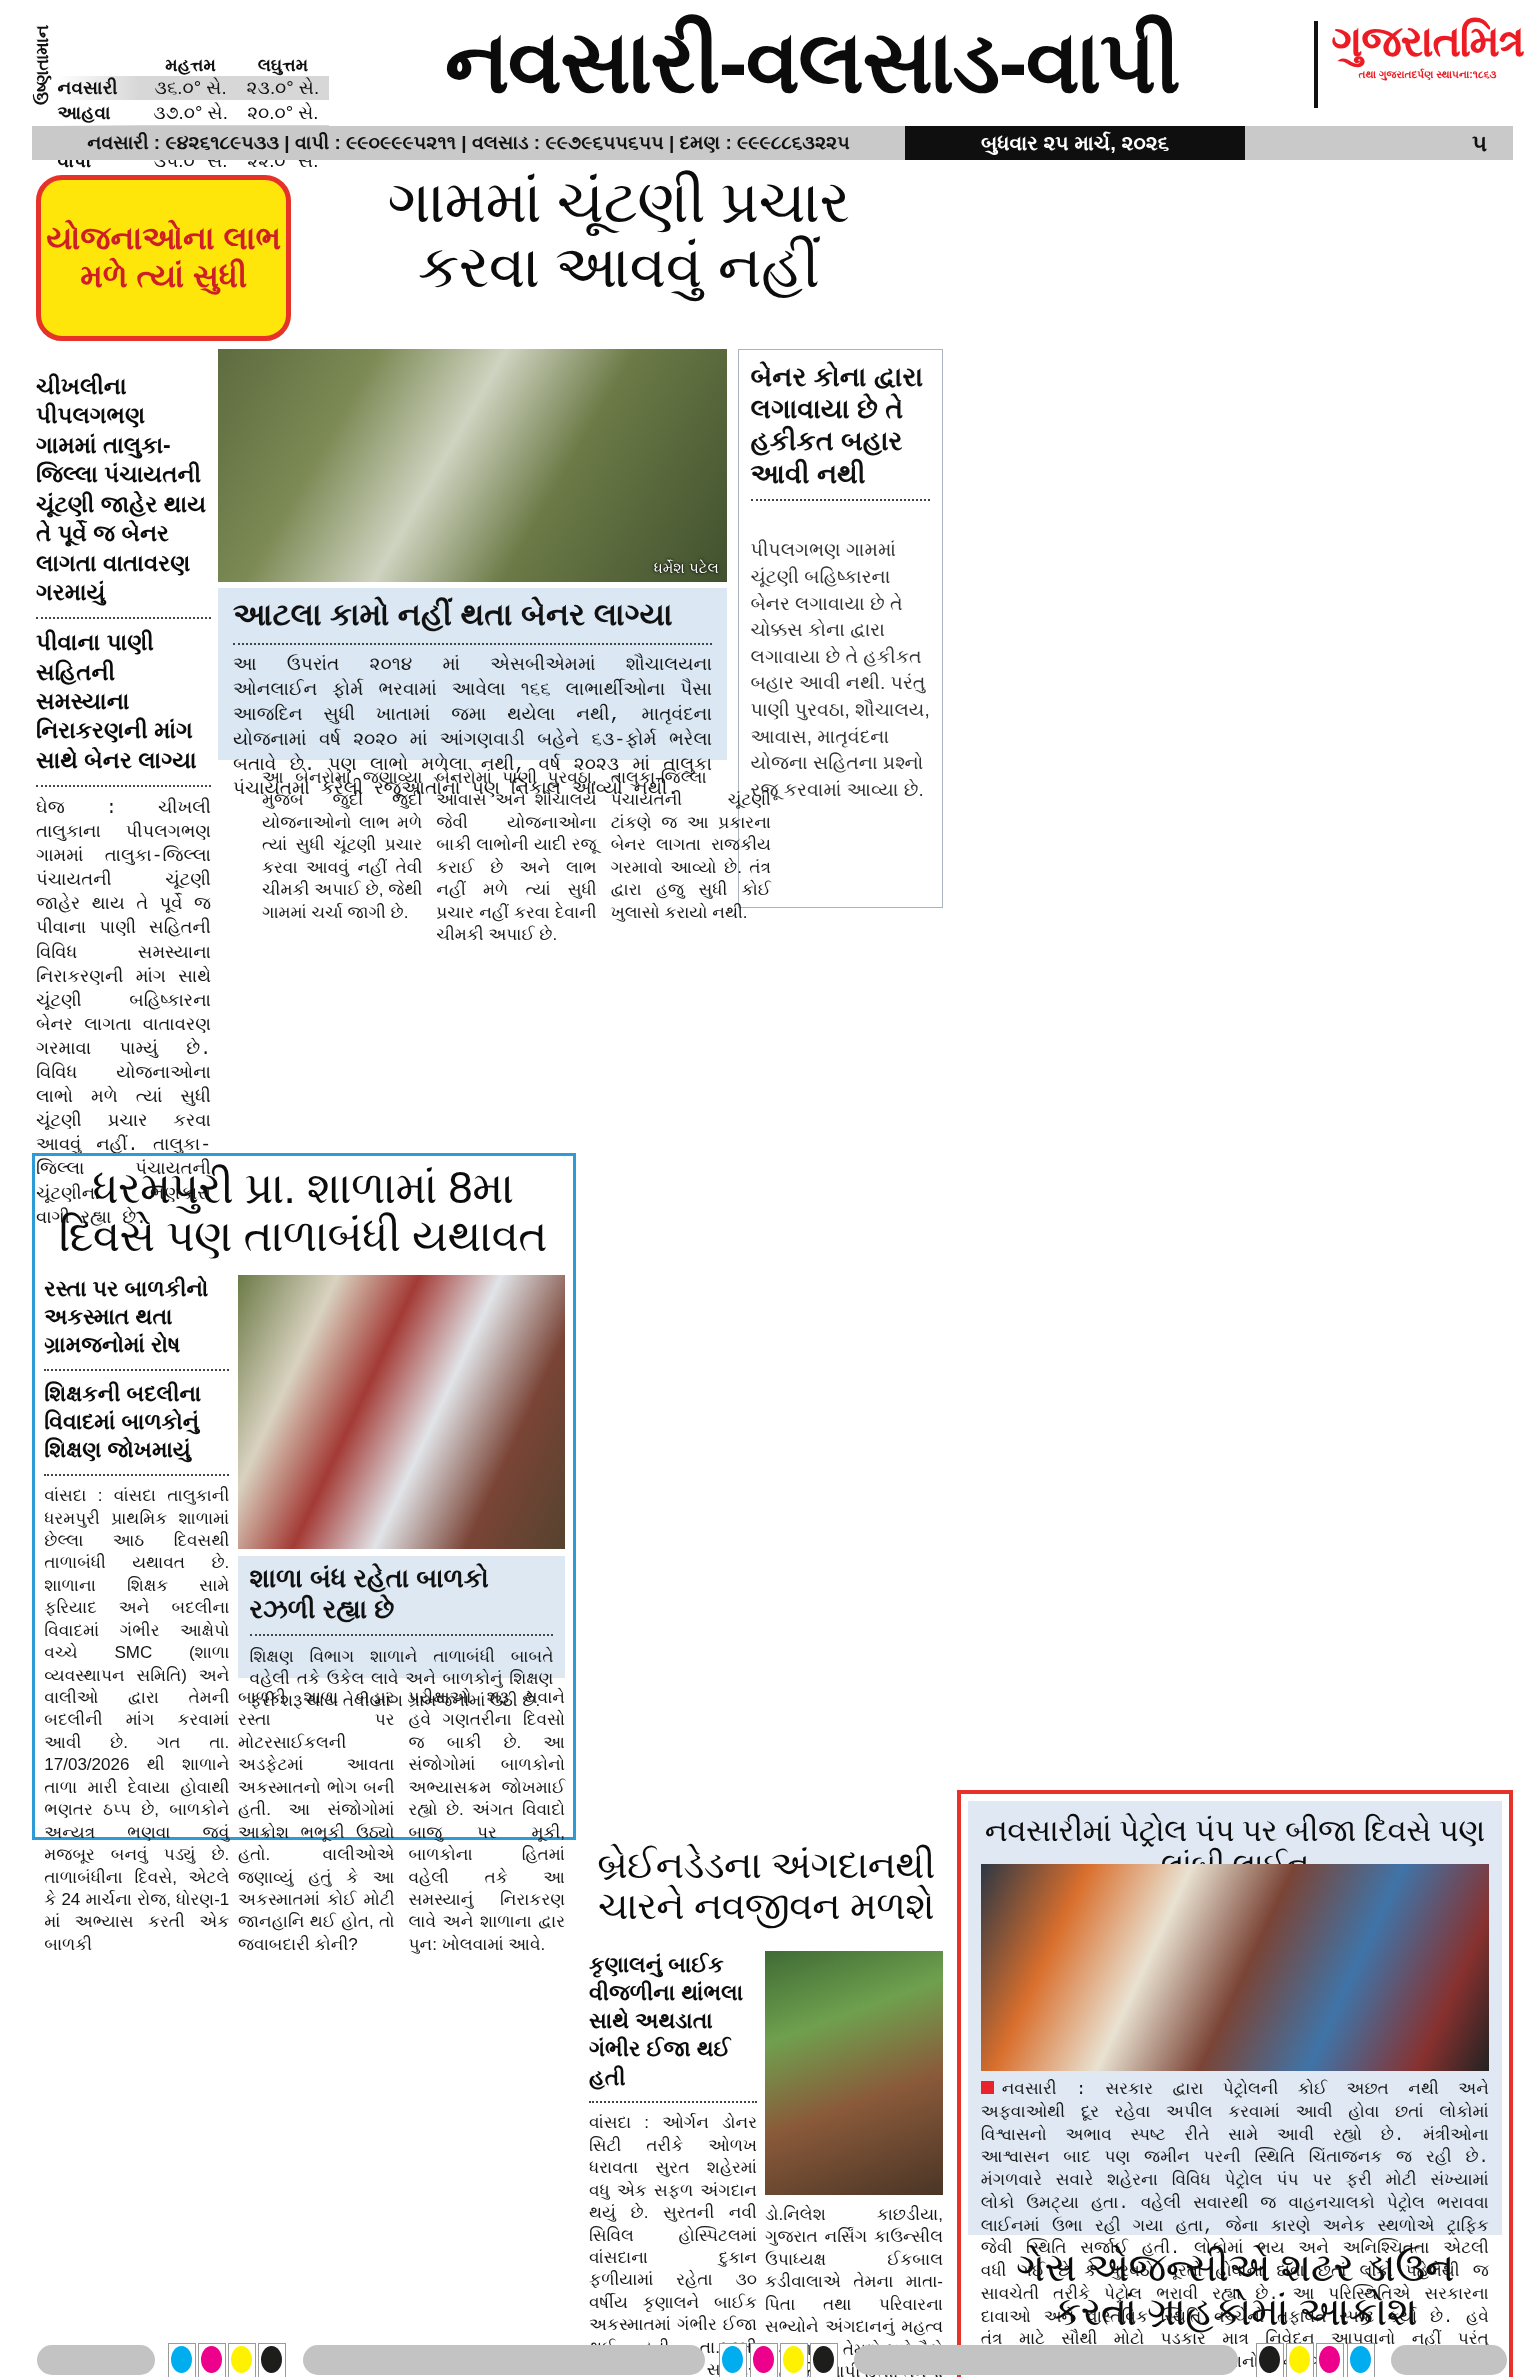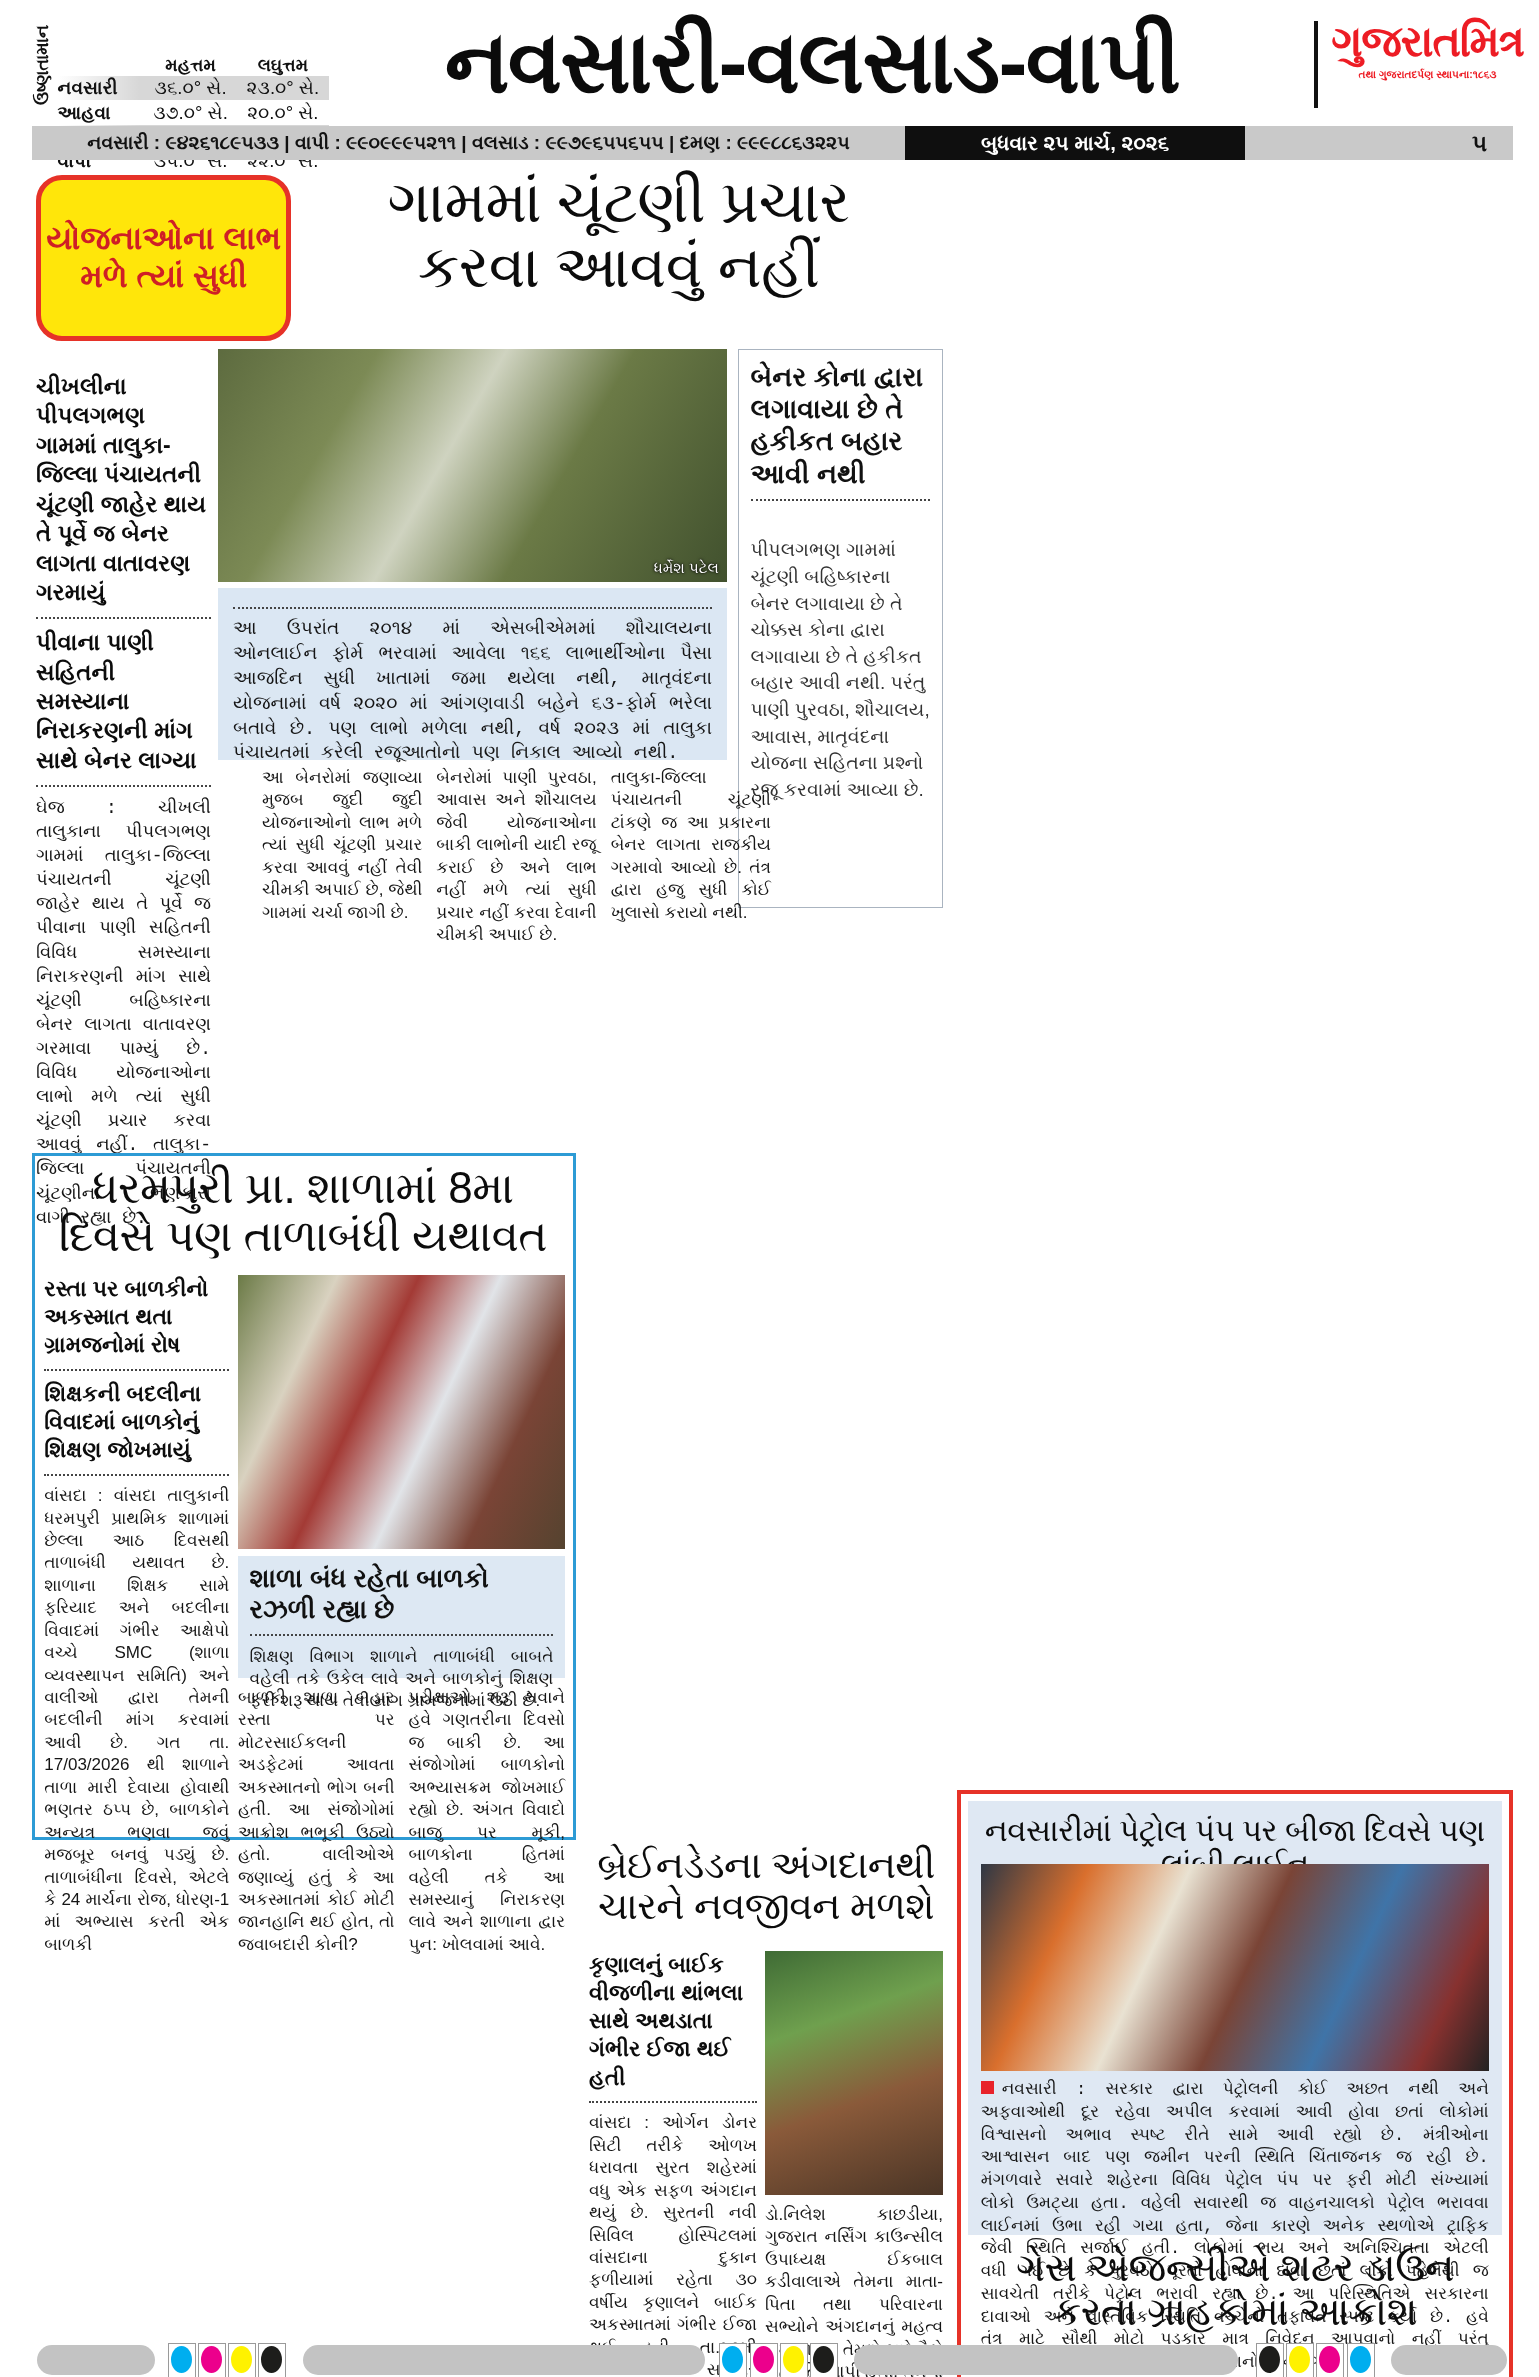--- a/index.html
+++ b/index.html
@@ -100,20 +100,21 @@
     <span class="caption">ધર્મેશ પટેલ</span>
   </div>
 
   <div class="abs" style="left:738px;top:349px;width:205px;height:559px;border:1.7px solid #aab4c0;padding:10.5px 11.6px;box-sizing:border-box;">
     <div style="font-weight:800;font-size:27px;line-height:1.2;">બેનર કોના દ્વારા લગાવાયા છે તે હકીકત બહાર આવી નથી</div>
     <div class="dotted"></div>
     <div style="font-size:19px;line-height:1.4;color:#333;margin-top:36px;">પીપલગભણ ગામમાં ચૂંટણી બહિષ્કારના બેનર લગાવાયા છે તે ચોક્કસ કોના દ્વારા લગાવાયા છે તે હકીકત બહાર આવી નથી. પરંતુ પાણી પુરવઠા, શૌચાલય, આવાસ, માતૃવંદના યોજના સહિતના પ્રશ્નો રજૂ કરવામાં આવ્યા છે.</div>
   </div>
 
   <div class="abs" style="left:218px;top:588px;width:509px;height:172px;background:#dbe7f3;padding:9.3px 15px;box-sizing:border-box;">
+    <div style="font-weight:800;font-size:31px;">આટલા કામો નહીં થતા બેનર લાગ્યા</div>
     <div class="dotted"></div>
     <div class="bodytxt" style="font-size:18.6px;">આ ઉપરાંત ૨૦૧૪ માં એસબીએમમાં શૌચાલયના ઓનલાઈન ફોર્મ ભરવામાં આવેલા ૧૬૬ લાભાર્થીઓના પૈસા આજદિન સુધી ખાતામાં જમા થયેલા નથી, માતૃવંદના યોજનામાં વર્ષ ૨૦૨૦ માં આંગણવાડી બહેને ૬૩-ફોર્મ ભરેલા બતાવે છે. પણ લાભો મળેલા નથી, વર્ષ ૨૦૨૩ માં તાલુકા પંચાયતમાં કરેલી રજૂઆતોનો પણ નિકાલ આવ્યો નથી.</div>
   </div>
 
   <div class="abs colrow" style="left:218px;top:767px;width:509px;height:140px;margin-left:44px;">
     <div class="smbody">આ બેનરોમાં જણાવ્યા મુજબ જુદી જુદી યોજનાઓનો લાભ મળે ત્યાં સુધી ચૂંટણી પ્રચાર કરવા આવવું નહીં તેવી ચીમકી અપાઈ છે, જેથી ગામમાં ચર્ચા જાગી છે.</div>
     <div class="smbody">બેનરોમાં પાણી પુરવઠા, આવાસ અને શૌચાલય જેવી યોજનાઓના બાકી લાભોની યાદી રજૂ કરાઈ છે અને લાભ નહીં મળે ત્યાં સુધી પ્રચાર નહીં કરવા દેવાની ચીમકી અપાઈ છે.</div>
     <div class="smbody">તાલુકા-જિલ્લા પંચાયતની ચૂંટણી ટાંકણે જ આ પ્રકારના બેનર લાગતા રાજકીય ગરમાવો આવ્યો છે. તંત્ર દ્વારા હજુ સુધી કોઈ ખુલાસો કરાયો નથી.</div>
   </div>
 

